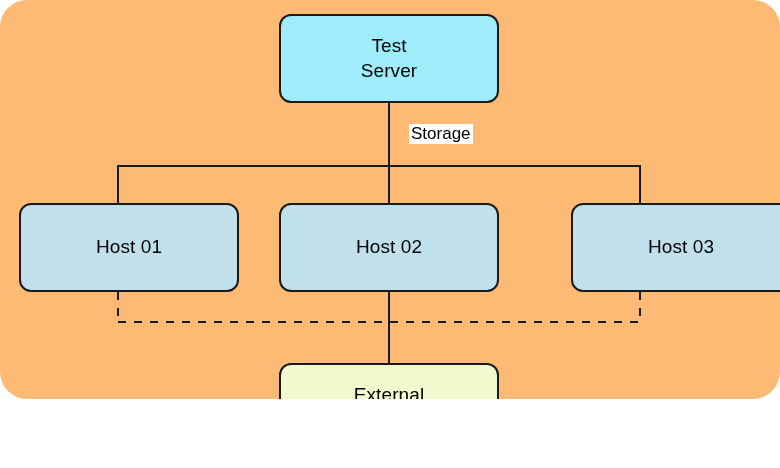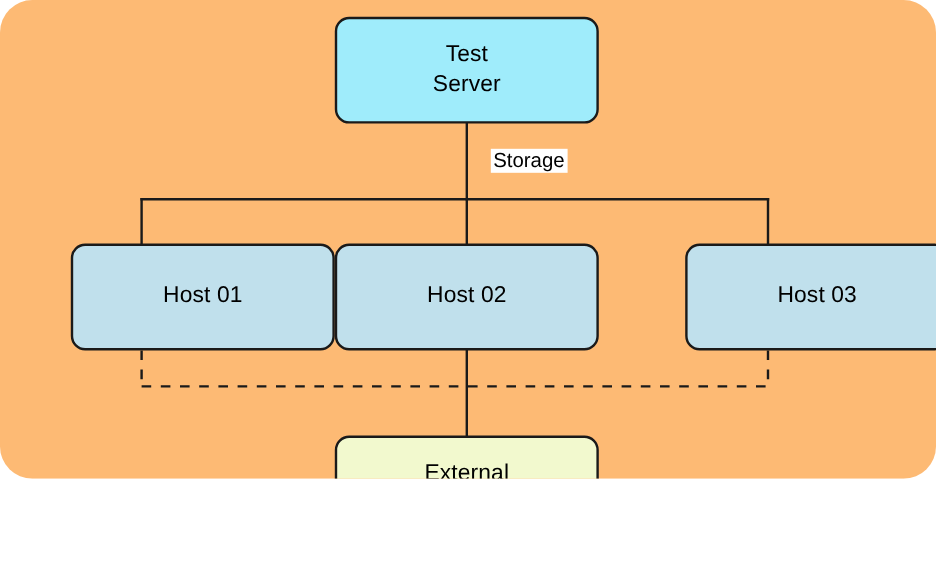--- a/index.html
+++ b/index.html
@@ -53,21 +53,20 @@
     background: #ffffff;
     padding: 0 2px;
   }
   #node-test-server {
     left: 279px; top: 14px; width: 220px; height: 89px;
     background: #9fecfb;
   }
   #node-host-01 {
     left: 19px; top: 203px; width: 220px; height: 89px;
     background: #c0e0ec;
-    margin-left: 40px;
   }
   #node-host-02 {
     left: 279px; top: 203px; width: 220px; height: 89px;
     background: #c0e0ec;
     text-align: center;
   }
   #node-host-03 {
     left: 543px; top: 203px; width: 220px; height: 89px;
     background: #c0e0ec;
     margin-left: 28px;

